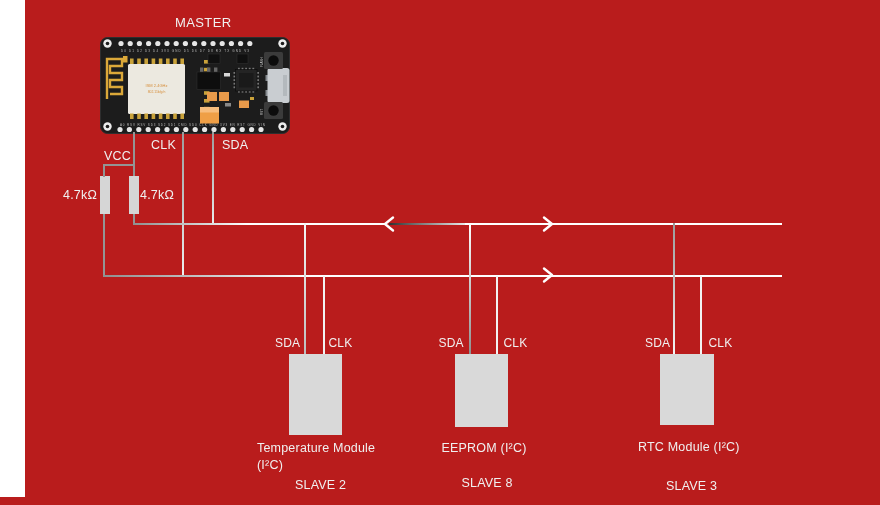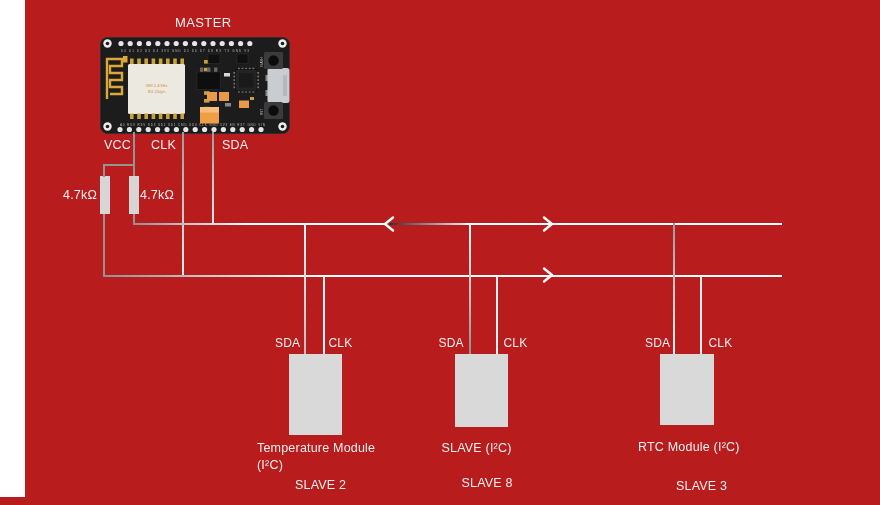--- a/index.html
+++ b/index.html
@@ -180,21 +180,21 @@
       <text transform="translate(162.5,30) rotate(-90)" font-size="3" fill="#cfcfcf" font-family="Liberation Sans, sans-serif">FLASH</text>
     </g>
 
     <g>
       <rect x="164" y="65" width="19" height="17" rx="1.5" fill="#3b3b3b"></rect>
       <circle cx="173.5" cy="73.5" r="5.2" fill="#0c0c0c"></circle>
       <text transform="translate(162.5,78) rotate(-90)" font-size="3" fill="#cfcfcf" font-family="Liberation Sans, sans-serif">RST</text>
     </g>
   </svg>
 
-  <div class="lbl" style="left:104px;top:137px;">VCC</div>
+  <div class="lbl" style="left:104px;top:148px;">VCC</div>
   <div class="lbl" style="left:151px;top:137px;">CLK</div>
   <div class="lbl" style="left:222px;top:137px;">SDA</div>
 
   <div class="lbl" style="left:63px;top:187px;">4.7kΩ</div>
   <div class="lbl" style="left:140px;top:187px;">4.7kΩ</div>
   <div class="resistor" style="left:100px;top:176px;"></div>
   <div class="resistor" style="left:129px;top:176px;"></div>
 
   <div class="wire" style="left:132.5px;top:132px;width:2px;height:44px;background:#949494;"></div>
   <div class="wire" style="left:103px;top:163.5px;width:31.5px;height:2px;background:#949494;"></div>
@@ -227,24 +227,24 @@
   <div class="box" style="left:289px;top:354px;width:53px;height:81px;"></div>
   <div class="lbl" style="left:257px;top:439.5px;line-height:17px;">Temperature Module
  (I²C)</div>
   <div class="lbl" style="left:295px;top:476.5px;">SLAVE 2</div>
 
   <div class="wire" style="left:469px;top:223px;width:2px;height:131px;background:linear-gradient(to bottom,#ffffff,#8f8f8f);"></div>
   <div class="wire" style="left:496px;top:276px;width:2px;height:78px;background:#f2f2f2;"></div>
   <div class="lbl small" style="left:438.5px;top:335.5px;">SDA</div>
   <div class="lbl small" style="left:503.5px;top:335.5px;">CLK</div>
   <div class="box" style="left:455px;top:354px;width:53px;height:73px;"></div>
-  <div class="lbl" style="left:441.5px;top:440px;">SLAVE (I²C)</div>
+  <div class="lbl" style="left:441.5px;top:440px;">EEPROM (I²C)</div>
   <div class="lbl" style="left:461.5px;top:474.5px;">SLAVE 8</div>
 
   <div class="wire" style="left:673px;top:223px;width:2px;height:131px;background:linear-gradient(to bottom,#9a9a9a,#f5f5f5);"></div>
   <div class="wire" style="left:700px;top:276px;width:2px;height:78px;background:#f2f2f2;"></div>
   <div class="lbl small" style="left:645px;top:335.5px;">SDA</div>
   <div class="lbl small" style="left:708.5px;top:335.5px;">CLK</div>
   <div class="box" style="left:660px;top:354px;width:54px;height:71px;"></div>
   <div class="lbl" style="left:638px;top:438.5px;">RTC Module (I²C)</div>
-  <div class="lbl" style="left:666px;top:477.5px;margin-left:10px;">SLAVE 3</div>
+  <div class="lbl" style="left:666px;top:477.5px;">SLAVE 3</div>
 
 </div>
 
 </body></html>

